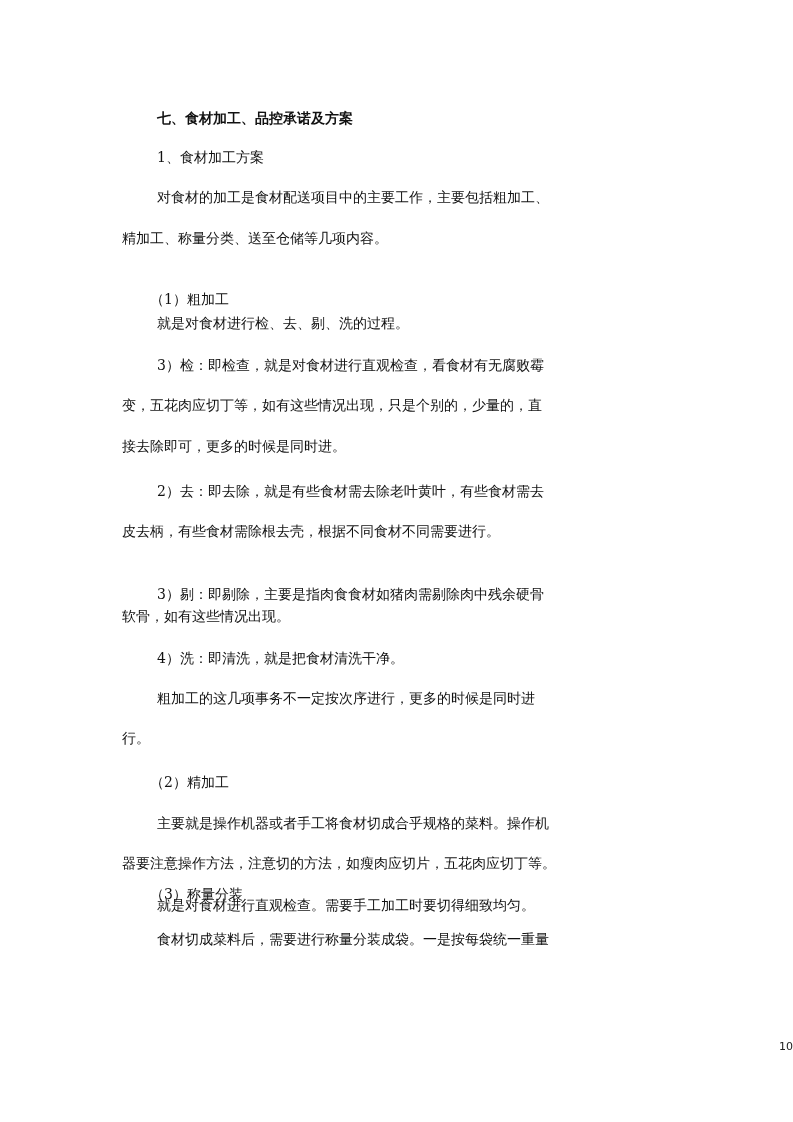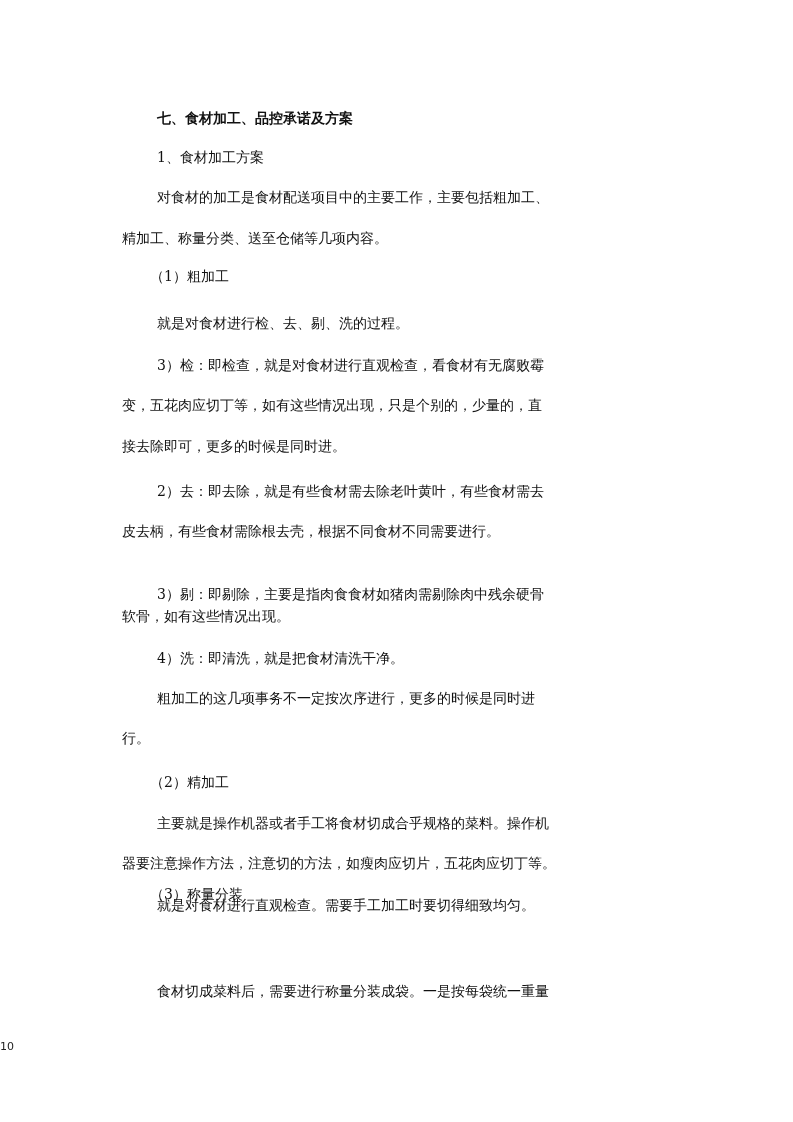--- a/index.html
+++ b/index.html
@@ -3,45 +3,45 @@
 <meta charset="utf-8">
 <style>
   html, body { margin: 0; padding: 0; background: #ffffff; }
   body { width: 793px; height: 1122px; position: relative; overflow: hidden;
          font-family: "DejaVu Serif", "Liberation Serif", serif; color: #111; }
   .line { position: absolute; left: 122px; font-size: 14px; line-height: 24px;
           white-space: nowrap; transform: translateY(-50%); }
   .indent { left: 157px; }
   .sub { left: 150px; }
   .bold { font-weight: bold; }
-  .pagenum { position: absolute; left: 0; width: 793px; text-align: left; top: 1040px;
+  .pagenum { position: absolute; left: 0; width: 793px; text-align: right; top: 1040px;
              font-family: "DejaVu Sans", "Liberation Sans", sans-serif; font-size: 11px; color: #222; }
 </style>
 </head>
 <body>
 
 <div>
   <div class="line indent bold" style="top:118px">七、食材加工、品控承诺及方案</div>
   <div class="line indent" style="top:157px">1、食材加工方案</div>
 
   <div class="line indent" style="top:197px">对食材的加工是食材配送项目中的主要工作，主要包括粗加工、</div>
   <div class="line" style="top:238px">精加工、称量分类、送至仓储等几项内容。</div>
-  <div class="line sub" style="top:276px">（1）粗加工</div>
+  <div class="line sub" style="top:299px">（1）粗加工</div>
   <div class="line indent" style="top:323px">就是对食材进行检、去、剔、洗的过程。</div>
   <div class="line indent" style="top:365px">3）检：即检查，就是对食材进行直观检查，看食材有无腐败霉</div>
   <div class="line" style="top:405px">变，五花肉应切丁等，如有这些情况出现，只是个别的，少量的，直</div>
   <div class="line" style="top:446px">接去除即可，更多的时候是同时进。</div>
   <div class="line indent" style="top:491px">2）去：即去除，就是有些食材需去除老叶黄叶，有些食材需去</div>
   <div class="line" style="top:531px">皮去柄，有些食材需除根去壳，根据不同食材不同需要进行。</div>
   <div class="line indent" style="top:594px">3）剔：即剔除，主要是指肉食食材如猪肉需剔除肉中残余硬骨</div>
   <div class="line" style="top:616px">软骨，如有这些情况出现。</div>
   <div class="line indent" style="top:658px">4）洗：即清洗，就是把食材清洗干净。</div>
   <div class="line indent" style="top:698px">粗加工的这几项事务不一定按次序进行，更多的时候是同时进</div>
   <div class="line" style="top:738px">行。</div>
   <div class="line sub" style="top:782px">（2）精加工</div>
   <div class="line indent" style="top:823px">主要就是操作机器或者手工将食材切成合乎规格的菜料。操作机</div>
   <div class="line" style="top:863px">器要注意操作方法，注意切的方法，如瘦肉应切片，五花肉应切丁等。</div>
   <div class="line indent" style="top:905px">就是对食材进行直观检查。需要手工加工时要切得细致均匀。</div>
   <div class="line sub" style="top:894px">（3）称量分装</div>
-  <div class="line indent" style="top:991px">食材切成菜料后，需要进行称量分装成袋。一是按每袋统一重量</div>
+  <div class="line indent" style="top:939px">食材切成菜料后，需要进行称量分装成袋。一是按每袋统一重量</div>
 
   <div class="pagenum">10</div>
 </div>
 
 </body></html>

